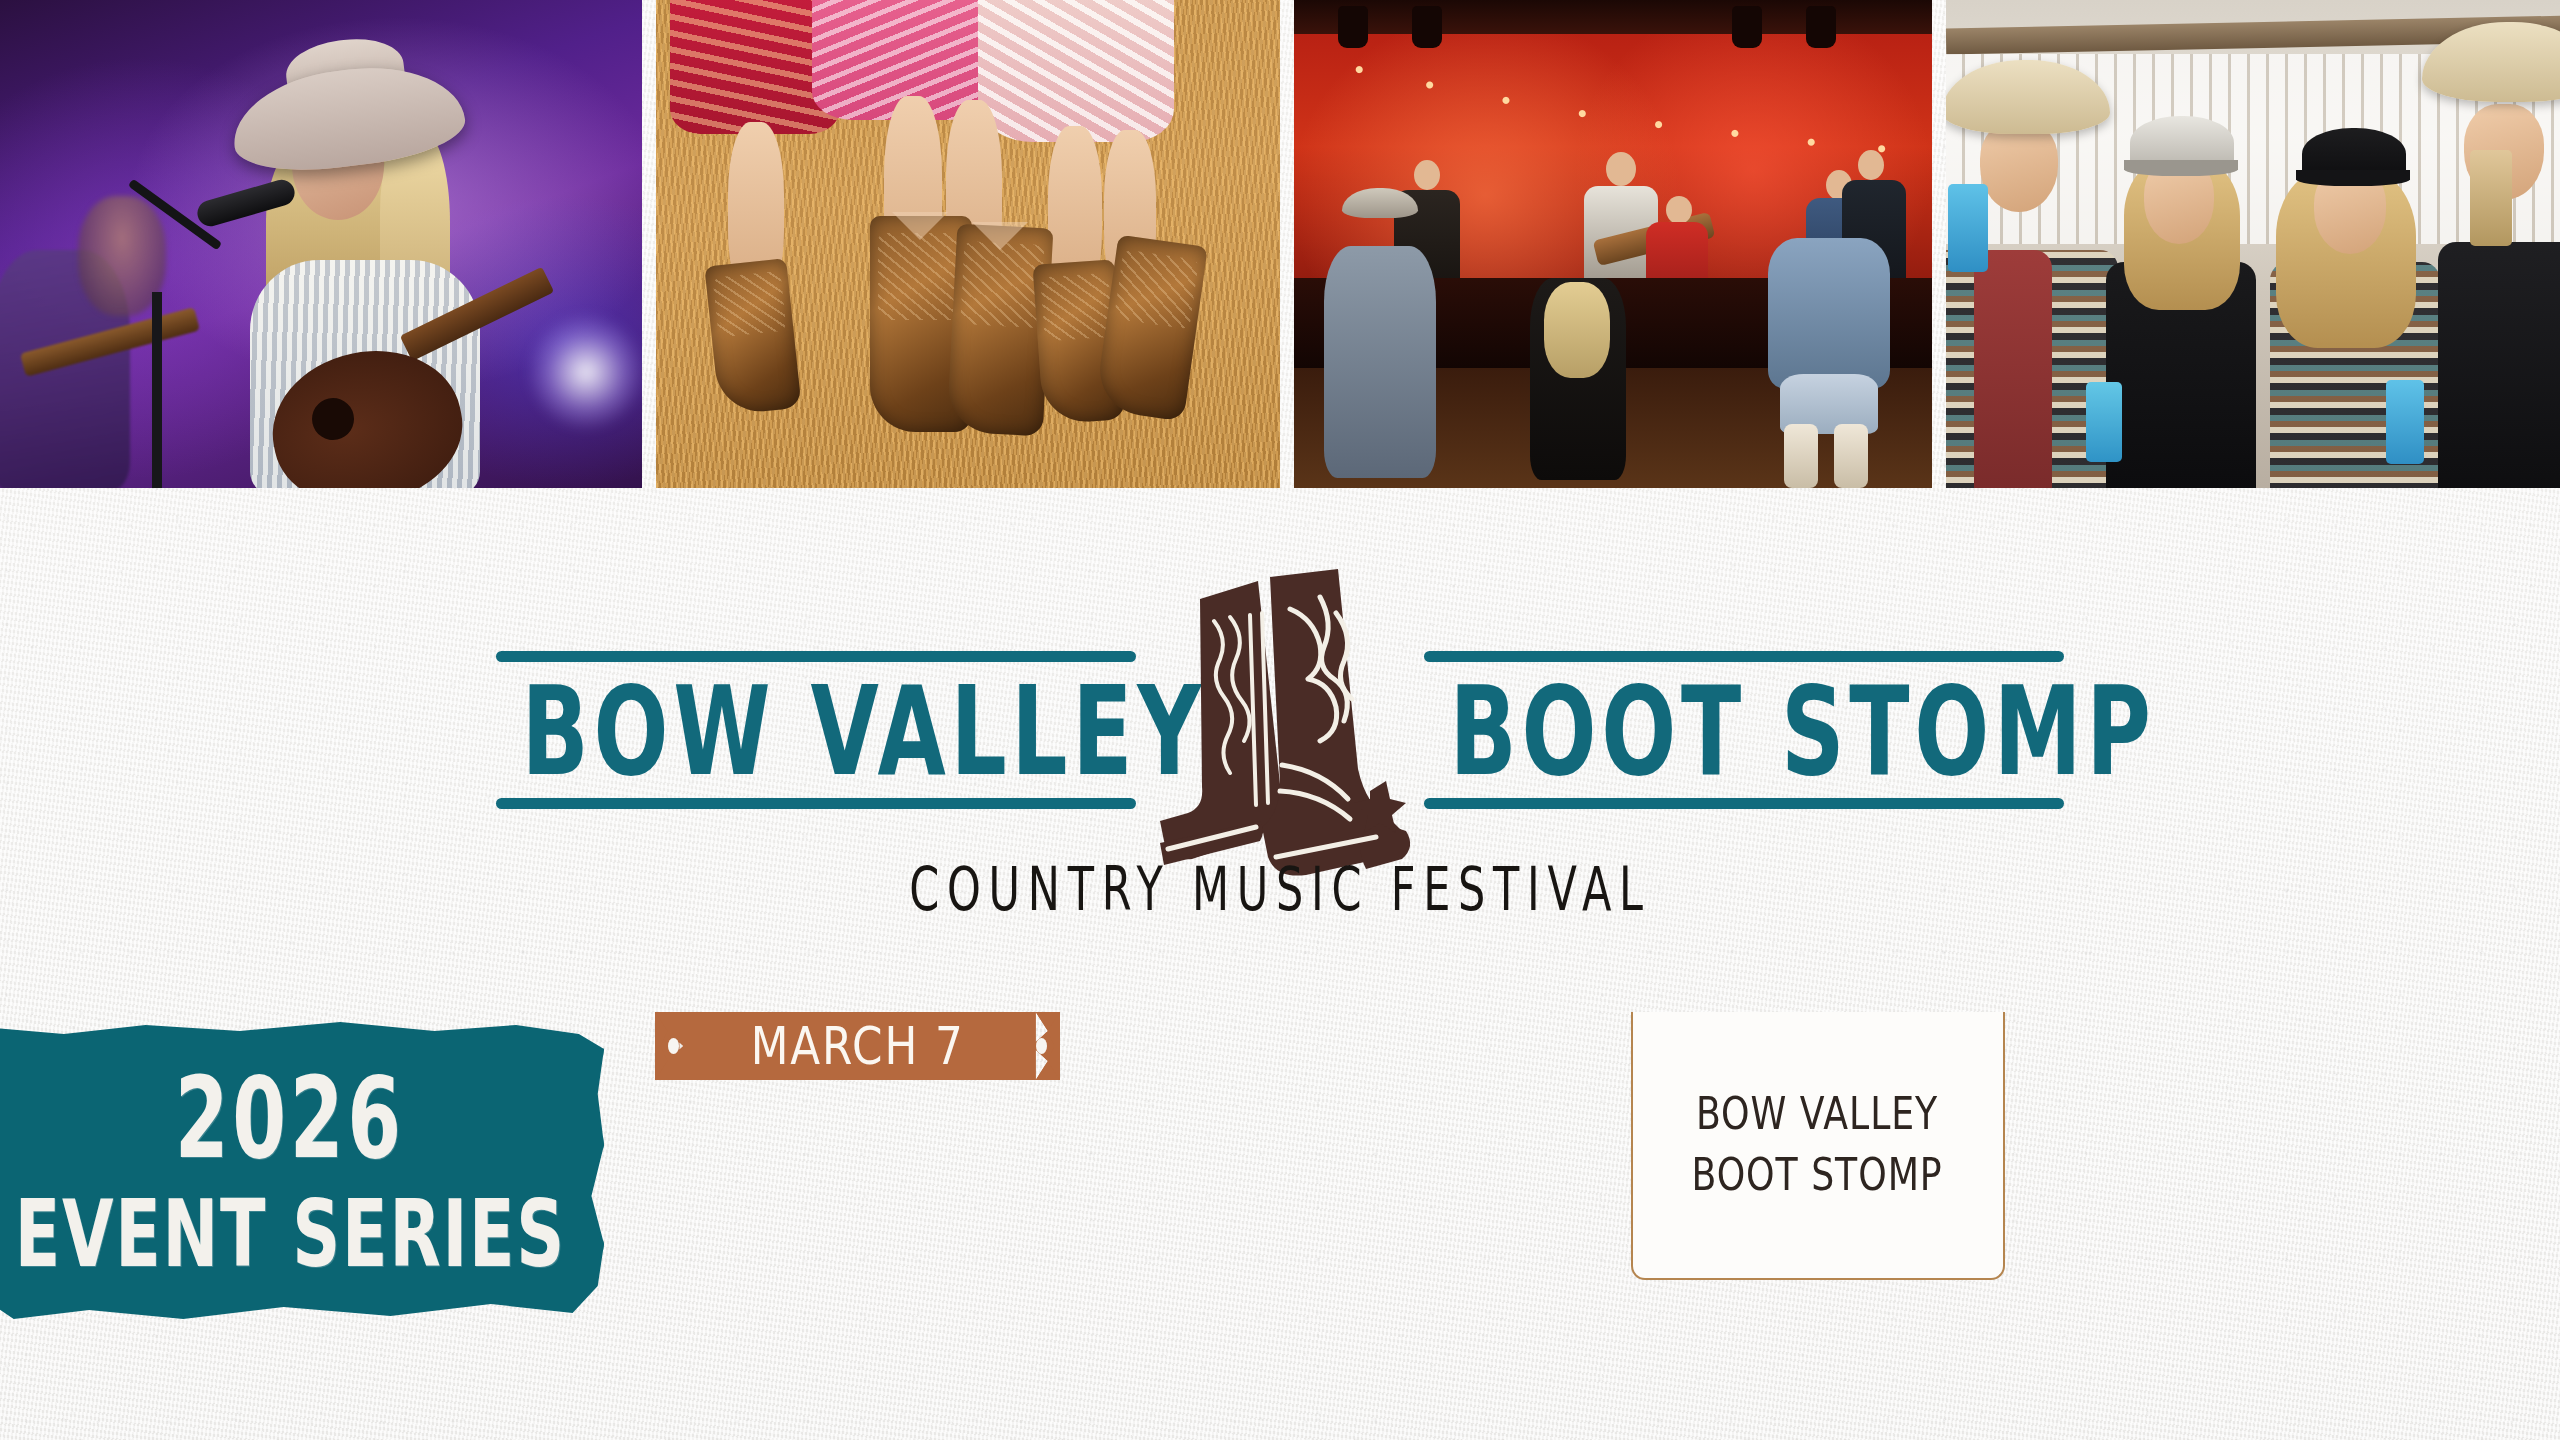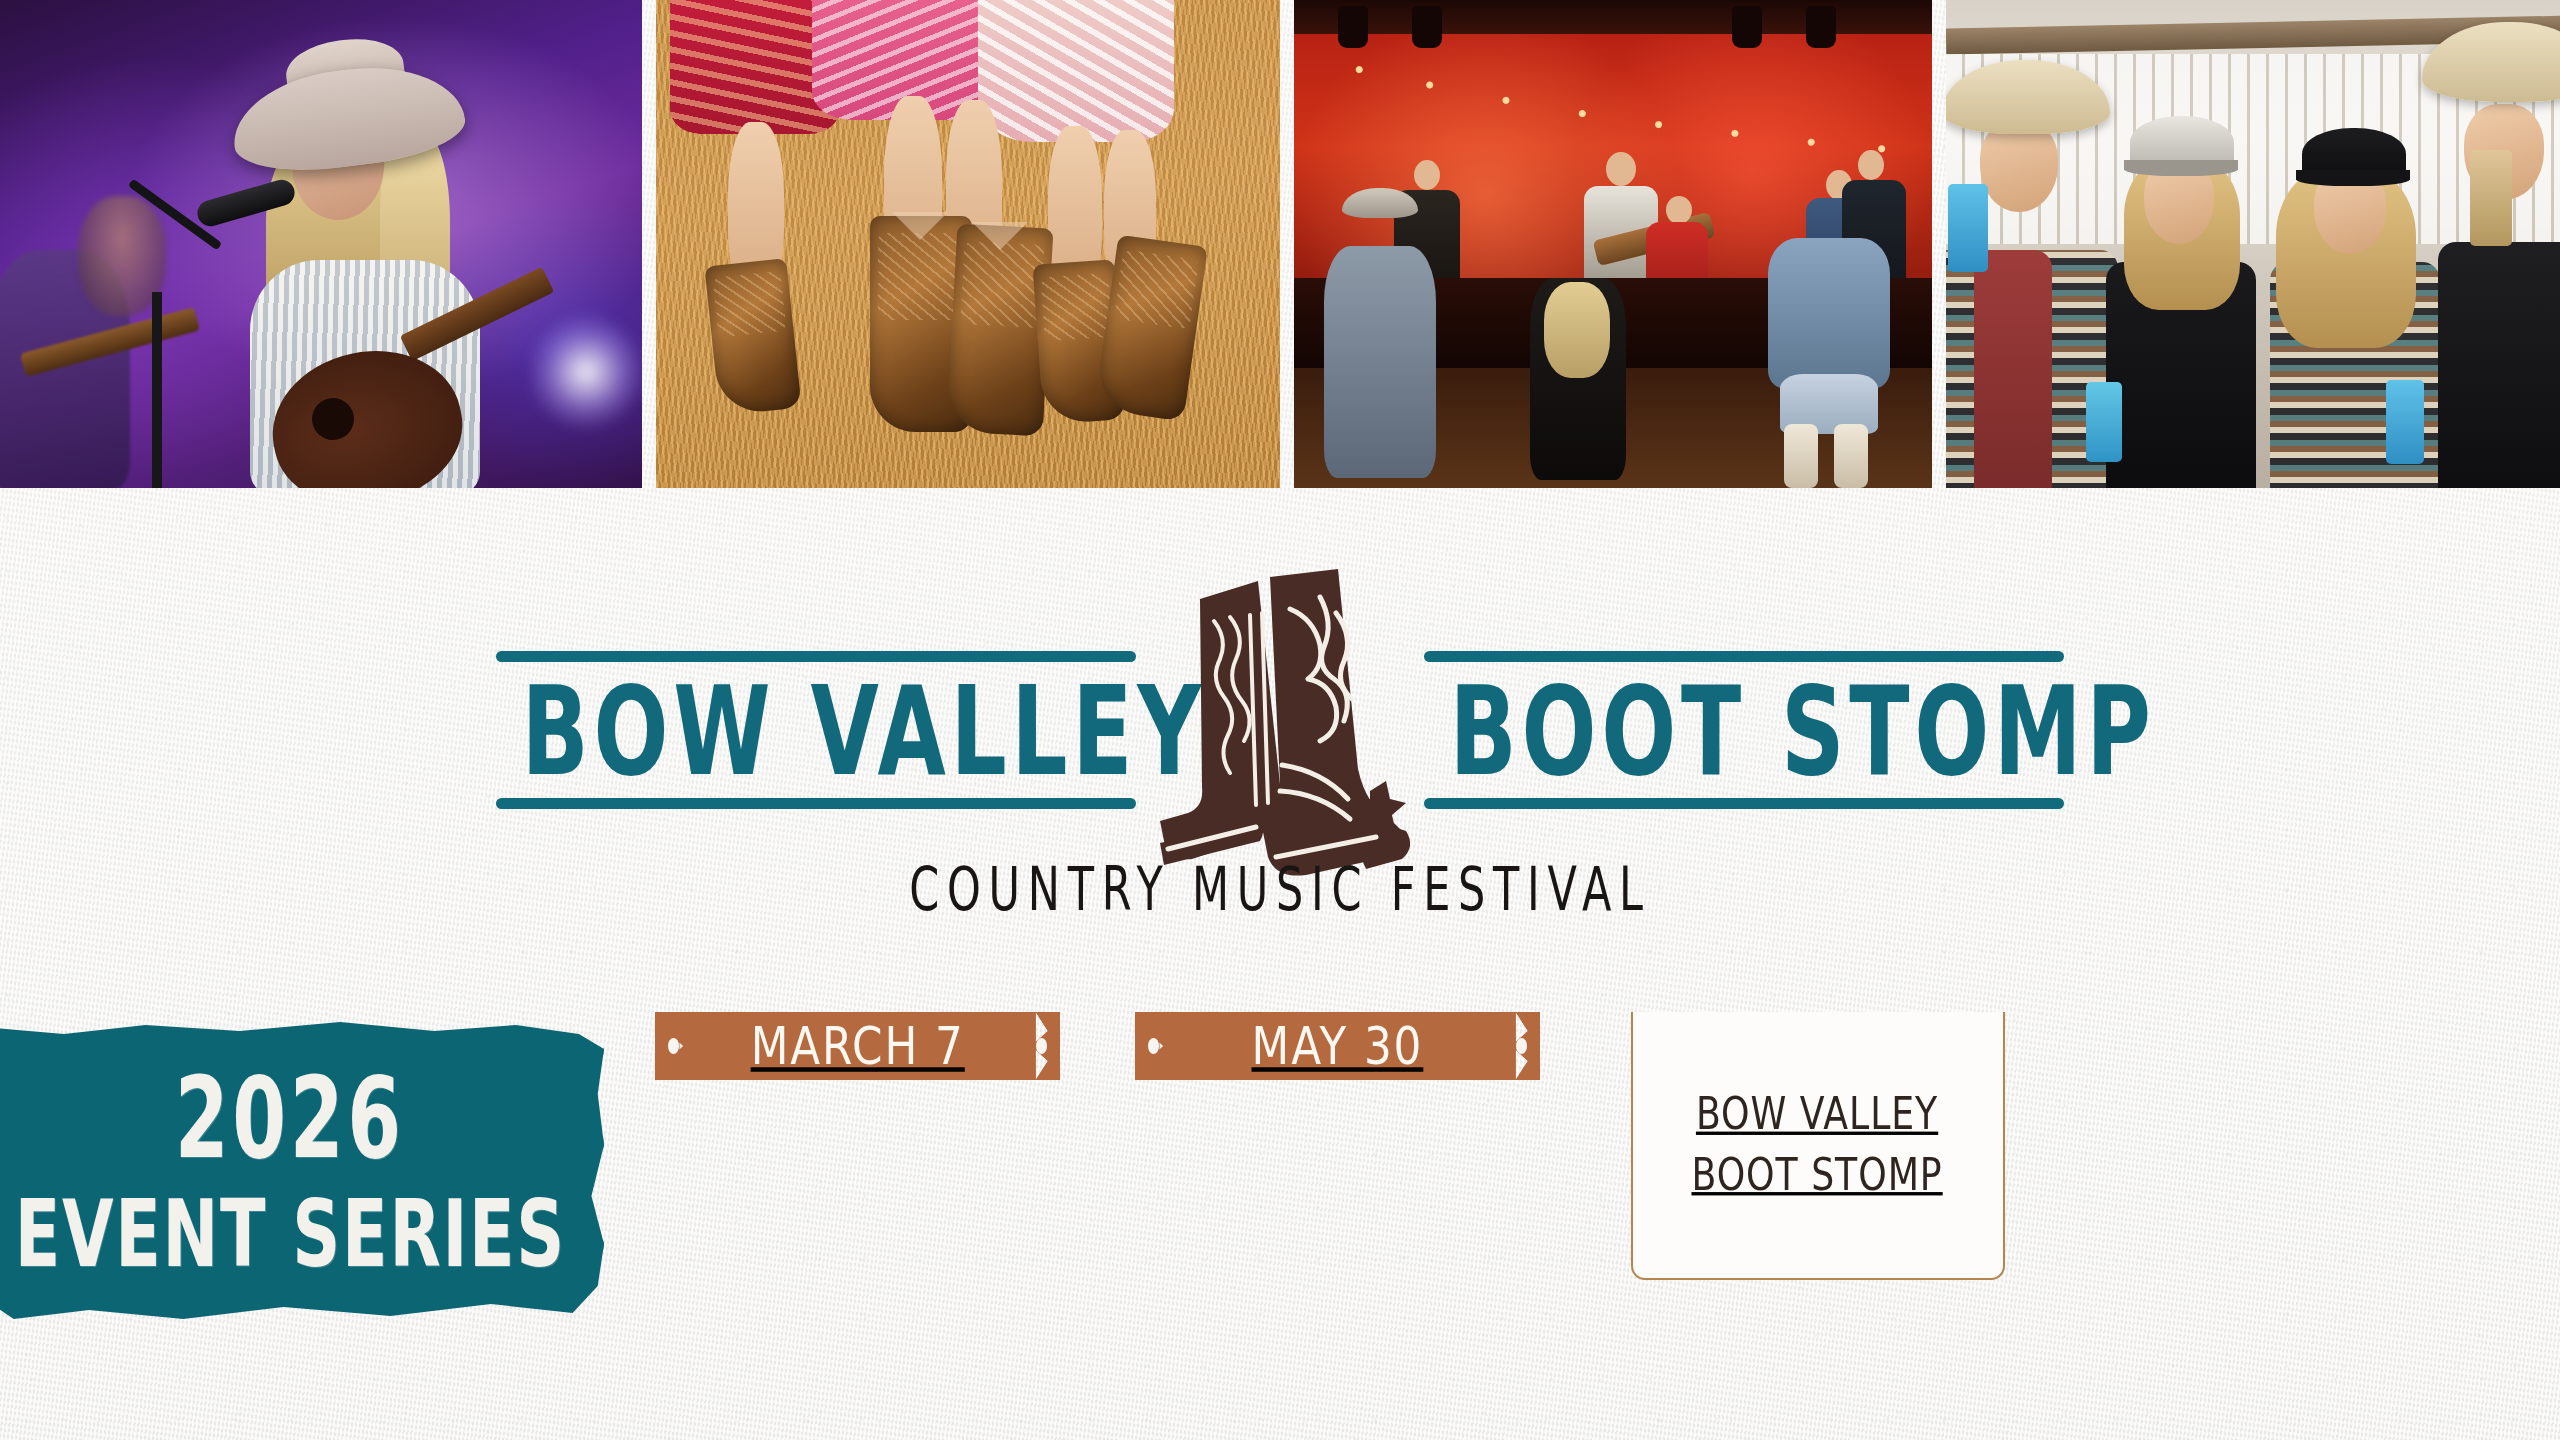--- a/index.html
+++ b/index.html
@@ -303,21 +303,21 @@
     font-family:"DejaVu Sans", sans-serif;
     font-weight:700; font-size:74px; letter-spacing:2px;
     color:#f3f1ec; white-space:nowrap;
     transform:scaleY(1.26) scaleX(.9);
     text-shadow:1px 1px 0 rgba(255,255,255,.2);
   }
 
   
   .cards {
     position:absolute; left:655px; top:1012px; width:1880px; height:350px;
-    display:flex; gap:75px;text-decoration:underline;
+    display:flex; gap:75px;
   }
   .card { position:relative; width:405px; }
   .ribbon {
     position:relative; height:68px; width:100%;
     background:#b5693e;
     display:flex; align-items:center; justify-content:center;
     clip-path:polygon(
       0% 0%, 100% 0%,
       100% 100%, 94% 100%, 97% 72%, 93% 50%, 97% 28%, 94% 0%,
       94% 100%, 6% 100%, 3% 72%, 7% 50%, 3% 28%, 6% 0%, 6% 100%, 0% 100%
@@ -540,27 +540,20 @@
     <div class="ribbon">
       <div class="ribbon-tail tail-l"></div>
       <div class="ribbon-tail tail-r"></div>
       <span class="tail-dot dot-l"></span>
       <span class="tail-dot dot-r"></span>
       <span class="ribbon-date">MARCH 7</span>
     </div>
   </div>
 
   <div class="card">
-    <div class="ribbon">
-      <div class="ribbon-tail tail-l"></div>
-      <div class="ribbon-tail tail-r"></div>
-      <span class="tail-dot dot-l"></span>
-      <span class="tail-dot dot-r"></span>
-      <span class="ribbon-date">MAY 30</span>
-    </div>
   </div>
 
   <div class="card">
     <div class="card-body">
       <div class="card-title">BOW VALLEY<br>BOOT STOMP</div>
     </div>
   </div>
 
 </div>
 

